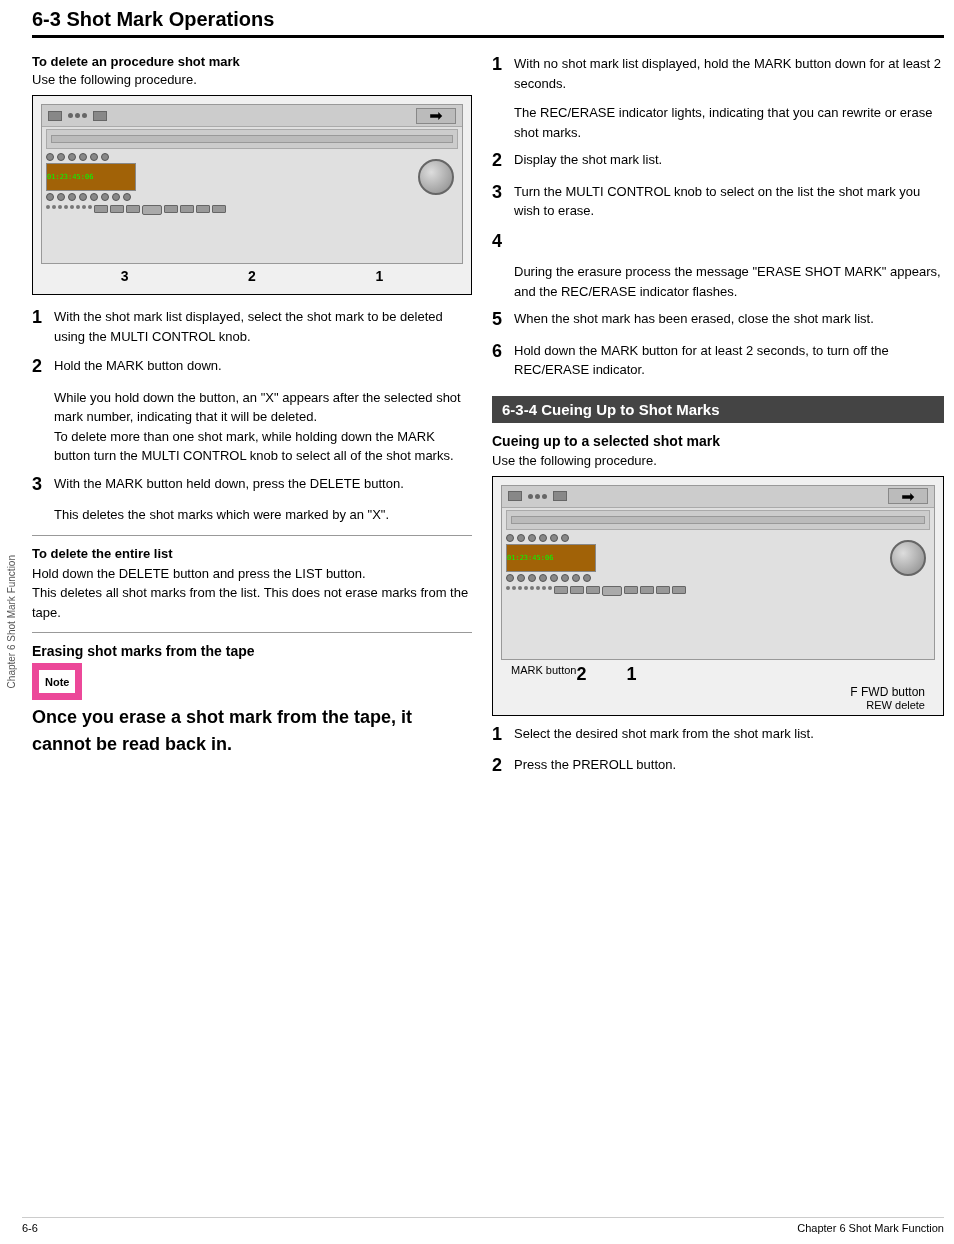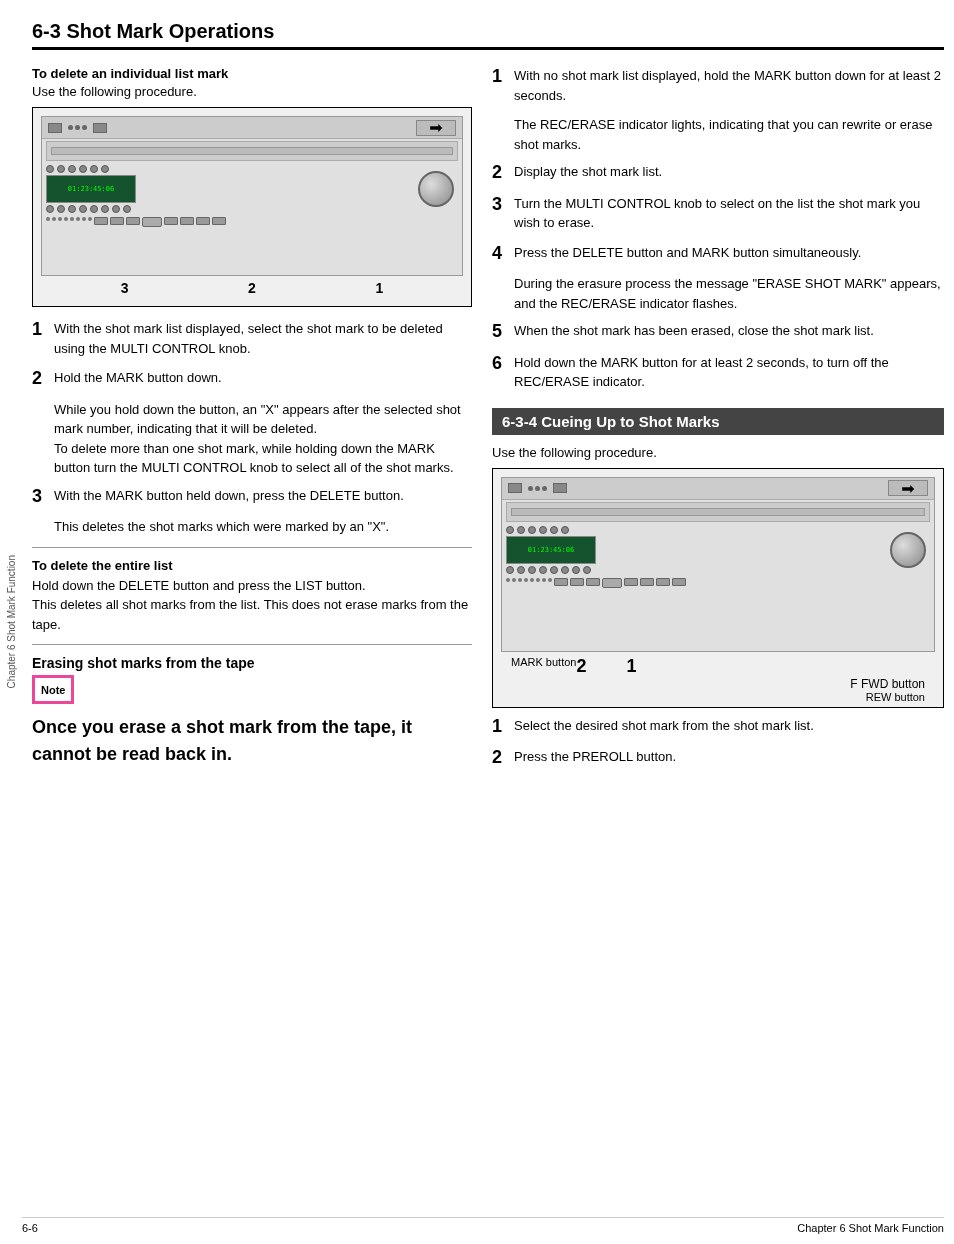--- a/index.html
+++ b/index.html
@@ -27,21 +27,21 @@
     .sidebar-text {
       writing-mode: vertical-rl;
       transform: rotate(180deg);
       font-size: 10px;
       color: #555;
       white-space: nowrap;
     }
 
     .main-content {
       margin-left: 22px;
-      padding: 12px 10px;
+      padding: 0 10px;
     }
 
     
     .page-header {
       border-bottom: 3px solid #000;
       padding: 8px 0 4px 0;
       margin-bottom: 16px;
     }
     .page-header h1 {
       font-size: 20px;
@@ -107,23 +107,23 @@
       font-size: 16px; margin-left: auto;
     }
     .dev-mid-row {
       display: flex;
       padding: 2px 4px;
       gap: 4px;
       align-items: center;
     }
     .dev-screen {
       width: 90px; height: 28px;
-      background: #14532d;
+      background: #a16207;
       border: 1px solid #888;
-      display: flex; align-items: center; justify-content: center;
+      display: flex; align-items: center; 
       color: #0f0; font-size: 7px; font-family: monospace;
     }
     .dev-knob { width: 8px; height: 8px; border-radius: 50%; background: #888; border: 1px solid #555; }
     .dev-big-knob {
       width: 36px; height: 36px; border-radius: 50%;
       background: radial-gradient(circle at 35% 35%, #ddd, #888);
       border: 2px solid #666; margin-left: auto;
     }
     .dev-bottom-row {
       display: flex; gap: 2px; padding: 2px 4px; align-items: center; flex-wrap: wrap;
@@ -180,23 +180,23 @@
     }
 
     .subsection-title {
       font-size: 14px;
       font-weight: bold;
       margin-bottom: 4px;
     }
 
     
     .note-box {
-      border: 3px solid #ec4899;
+      border: 7px solid #ec4899;
       padding: 4px 6px;
-      margin-bottom: 6px;
+      margin-bottom: 0;
       display: inline-block;
     }
     .note-label {
       font-weight: bold;
       font-size: 11px;
     }
 
     
     .page-footer {
       position: absolute;
@@ -238,21 +238,21 @@
 <div class="main-content">
 
   <div class="page-header">
     <h1>6-3  Shot Mark Operations</h1>
   </div>
 
   <div class="two-col">
 
     <div class="col-left">
 
-      <div class="section-title-bold">To delete an individual list mark</div>
+      <div class="section-title-bold">To delete an procedure shot mark</div>
       <div class="section-subtitle">Use the following procedure.</div>
 
       <div class="device-box">
         <div class="device-inner">
 
           <div class="dev-top-bar">
             <div class="dev-icon-sq"></div>
             <div class="dev-dots">
               <div class="dev-dot"></div>
               <div class="dev-dot"></div>
@@ -377,38 +377,38 @@
         <span class="step-content">Display the shot mark list.</span>
       </div>
 
       <div class="step">
         <span class="step-num">3</span>
         <span class="step-content">Turn the MULTI CONTROL knob to select on the list the shot mark you wish to erase.</span>
       </div>
 
       <div class="step">
         <span class="step-num">4</span>
-        <span class="step-content">Press the DELETE button and MARK button simultaneously.</span>
       </div>
       <div class="step-sub">
         During the erasure process the message "ERASE SHOT MARK" appears, and the REC/ERASE indicator flashes.
       </div>
 
       <div class="step">
         <span class="step-num">5</span>
         <span class="step-content">When the shot mark has been erased, close the shot mark list.</span>
       </div>
 
       <div class="step">
         <span class="step-num">6</span>
         <span class="step-content">Hold down the MARK button for at least 2 seconds, to turn off the REC/ERASE indicator.</span>
       </div>
 
       <div class="section-heading-bg" style="margin-top:16px;">6-3-4  Cueing Up to Shot Marks</div>
 
+      <div class="subsection-title">Cueing up to a selected shot mark</div>
       <div style="font-size:13px; margin-bottom:8px;">Use the following procedure.</div>
 
       <div class="device-box2">
         <div class="device-inner2">
 
           <div class="dev-top-bar">
             <div class="dev-icon-sq"></div>
             <div class="dev-dots">
               <div class="dev-dot"></div>
               <div class="dev-dot"></div>
@@ -477,21 +477,21 @@
           </div>
           <div style="display:flex; gap:40px;">
             <span style="font-size:18px; font-weight:bold;">2</span>
             <span style="font-size:18px; font-weight:bold;">1</span>
           </div>
         </div>
         <div style="display:flex; justify-content:flex-end; gap:30px; padding:0 10px; font-size:12px;">
           <span>F FWD button</span>
         </div>
         <div style="display:flex; justify-content:flex-end; padding:0 10px; font-size:11px;">
-          <span>REW button</span>
+          <span>REW delete</span>
         </div>
       </div>
 
       <div class="step">
         <span class="step-num">1</span>
         <span class="step-content">Select the desired shot mark from the shot mark list.</span>
       </div>
       <div class="step">
         <span class="step-num">2</span>
         <span class="step-content">Press the PREROLL button.</span>

